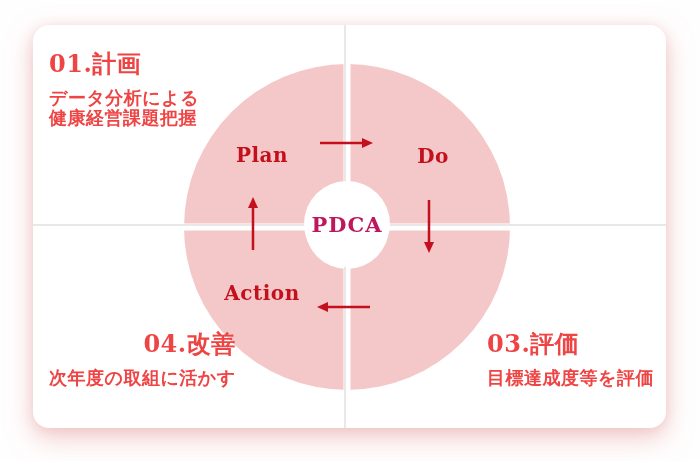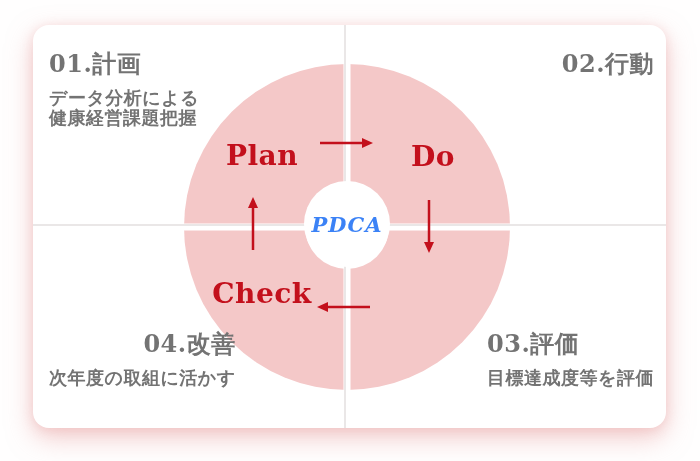--- a/index.html
+++ b/index.html
@@ -20,34 +20,34 @@
     position:absolute; left:311px; top:0;
     width:2px; height:403px; background:#eae7e7;
   }
   .hline {
     position:absolute; left:0; top:199px;
     width:633px; height:2px; background:#eae7e7;
   }
   .donut-svg { position:absolute; left:149px; top:37px; }
   .step {
     position:absolute; transform:translate(-50%,-50%);
-    color:#c3101c; font-size:28px; font-weight:700;
+    color:#c3101c; font-size:20px; font-weight:700;
     letter-spacing:.5px; white-space:nowrap;
   }
   .step-plan   { left:229px; top:130px; }
   .step-do     { left:400px; top:131px;text-align:right; }
   .step-check  { left:389px; top:270px; }
   .step-action { left:229px; top:268px; }
   .center-label {
     position:absolute; left:314px; top:199px;
     transform:translate(-50%,-50%);
-    color:#3b82f6; font-size:21px; font-weight:700;
-    letter-spacing:1px; white-space:nowrap;font-style:italic;
+    color:#be185d; font-size:21px; font-weight:700;
+    letter-spacing:1px; white-space:nowrap;
   }
-  .corner { position:absolute; color:#737373; }
+  .corner { position:absolute; color:#ef4444; }
   .corner .corner-heading {
     font-size:24px; font-weight:700; line-height:26px;
     letter-spacing:.5px; margin-bottom:11px;
   }
   .corner .corner-sub {
     font-size:18px; font-weight:700; line-height:20px;
     letter-spacing:.5px;
   }
   .corner-tl { left:16px;  top:26px;  text-align:left;  }
   .corner-tr { right:12px; top:26px;  text-align:right; }
@@ -89,34 +89,33 @@
         </g>
         <g>
           <line x1="71" y1="188" x2="71" y2="146"></line>
           <polygon points="66,146 71,135 76,146" stroke="none"></polygon>
         </g>
       </g>
     </svg>
 
     <div class="step step-plan">Plan</div>
     <div class="step step-do">Do</div>
-    <div class="step step-action">Check</div>
+    <div class="step step-action">Action</div>
 
     <div class="center-label">PDCA</div>
 
     <div class="corner corner-tl">
       <div class="corner-heading">01.計画</div>
       <div class="corner-sub">
         <div>データ分析による</div>
         <div>健康経営課題把握</div>
       </div>
     </div>
 
     <div class="corner corner-tr">
-      <div class="corner-heading">02.行動</div>
       <div class="corner-sub">
       </div>
     </div>
 
     <div class="corner corner-bl">
       <div class="corner-heading">04.改善</div>
       <div class="corner-sub">
         <div>次年度の取組に活かす</div>
       </div>
     </div>

